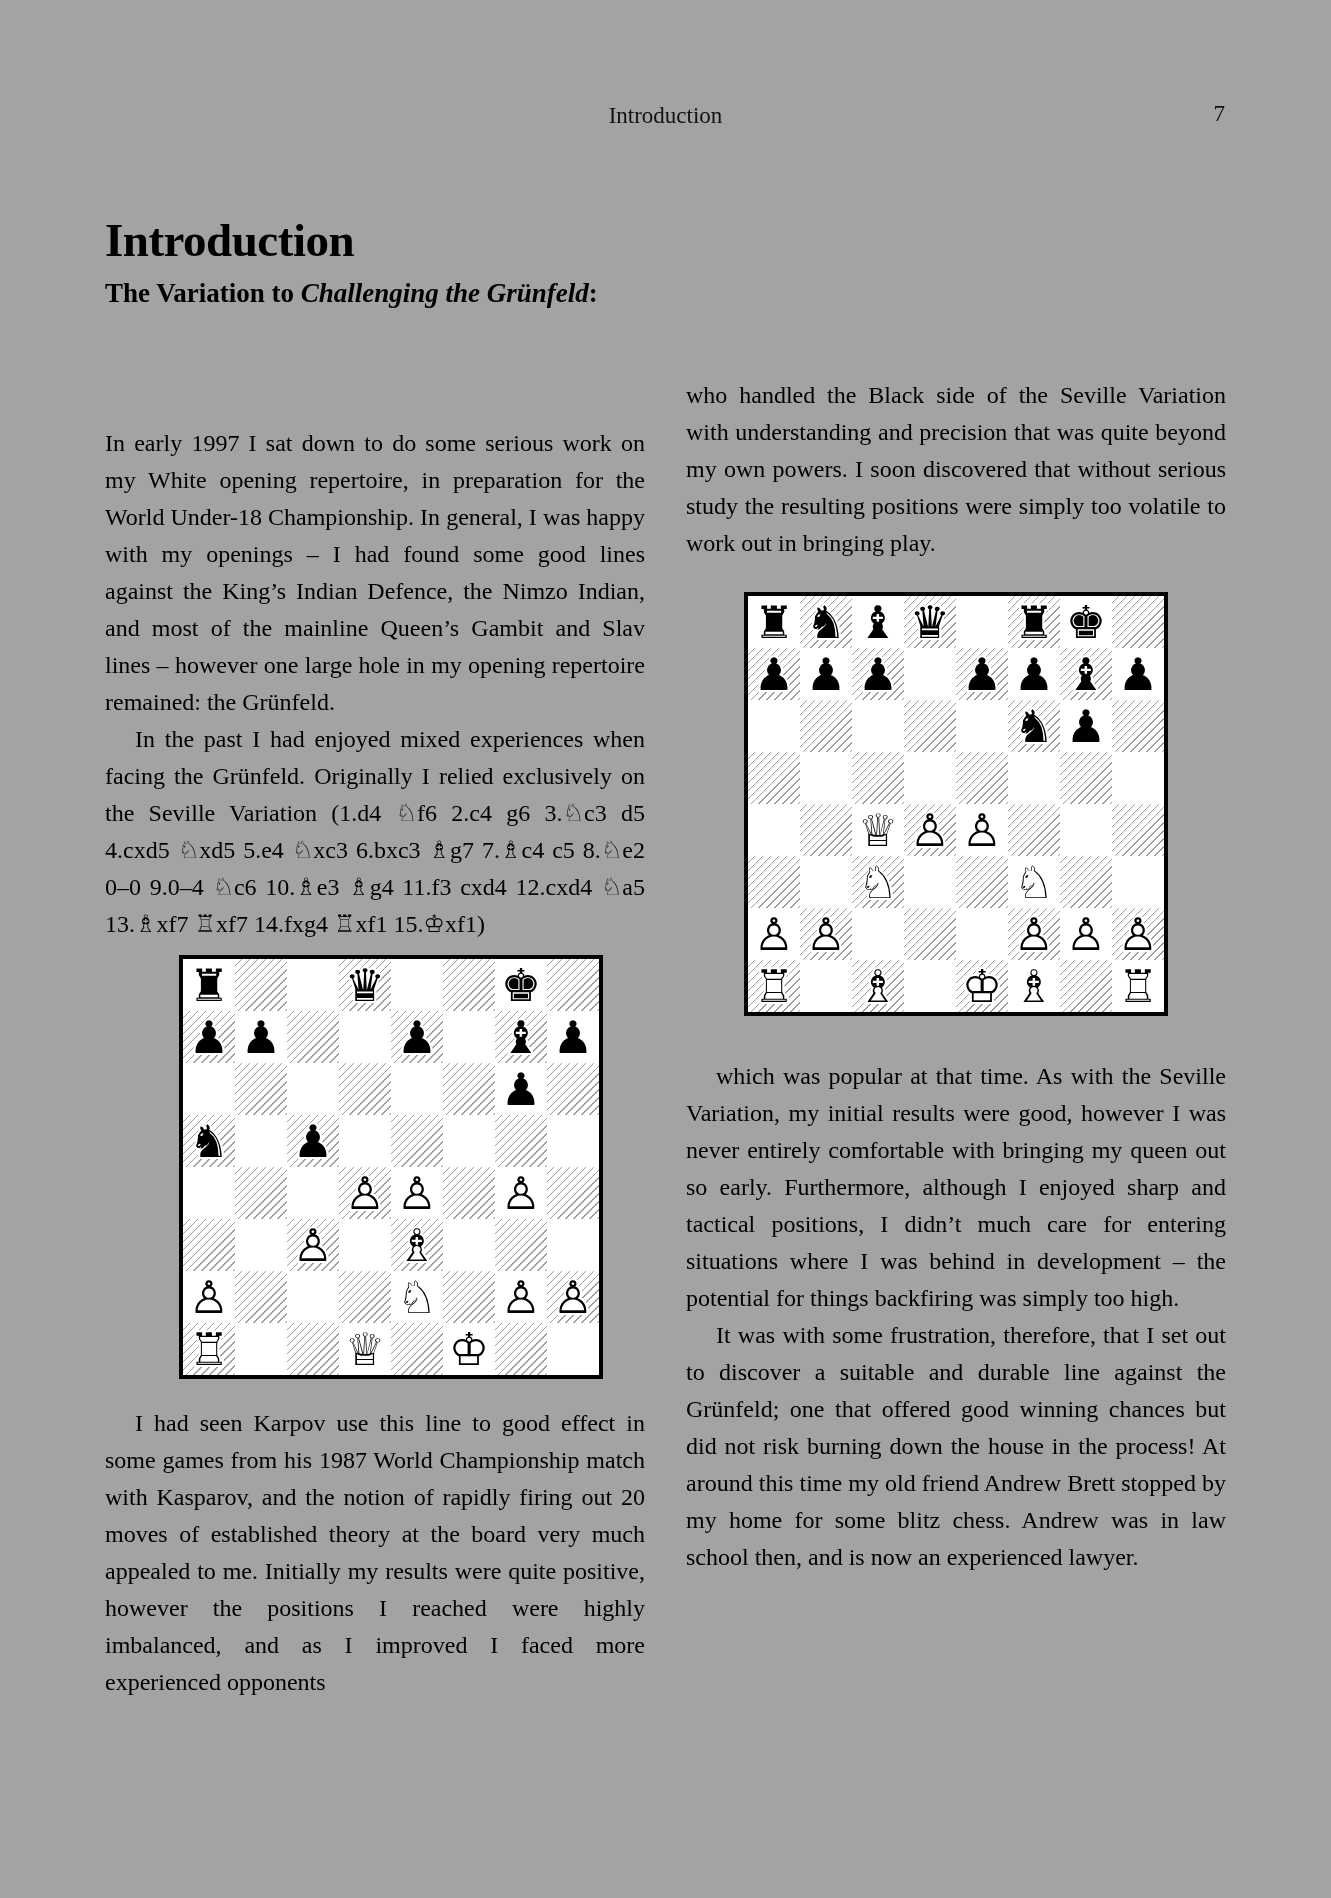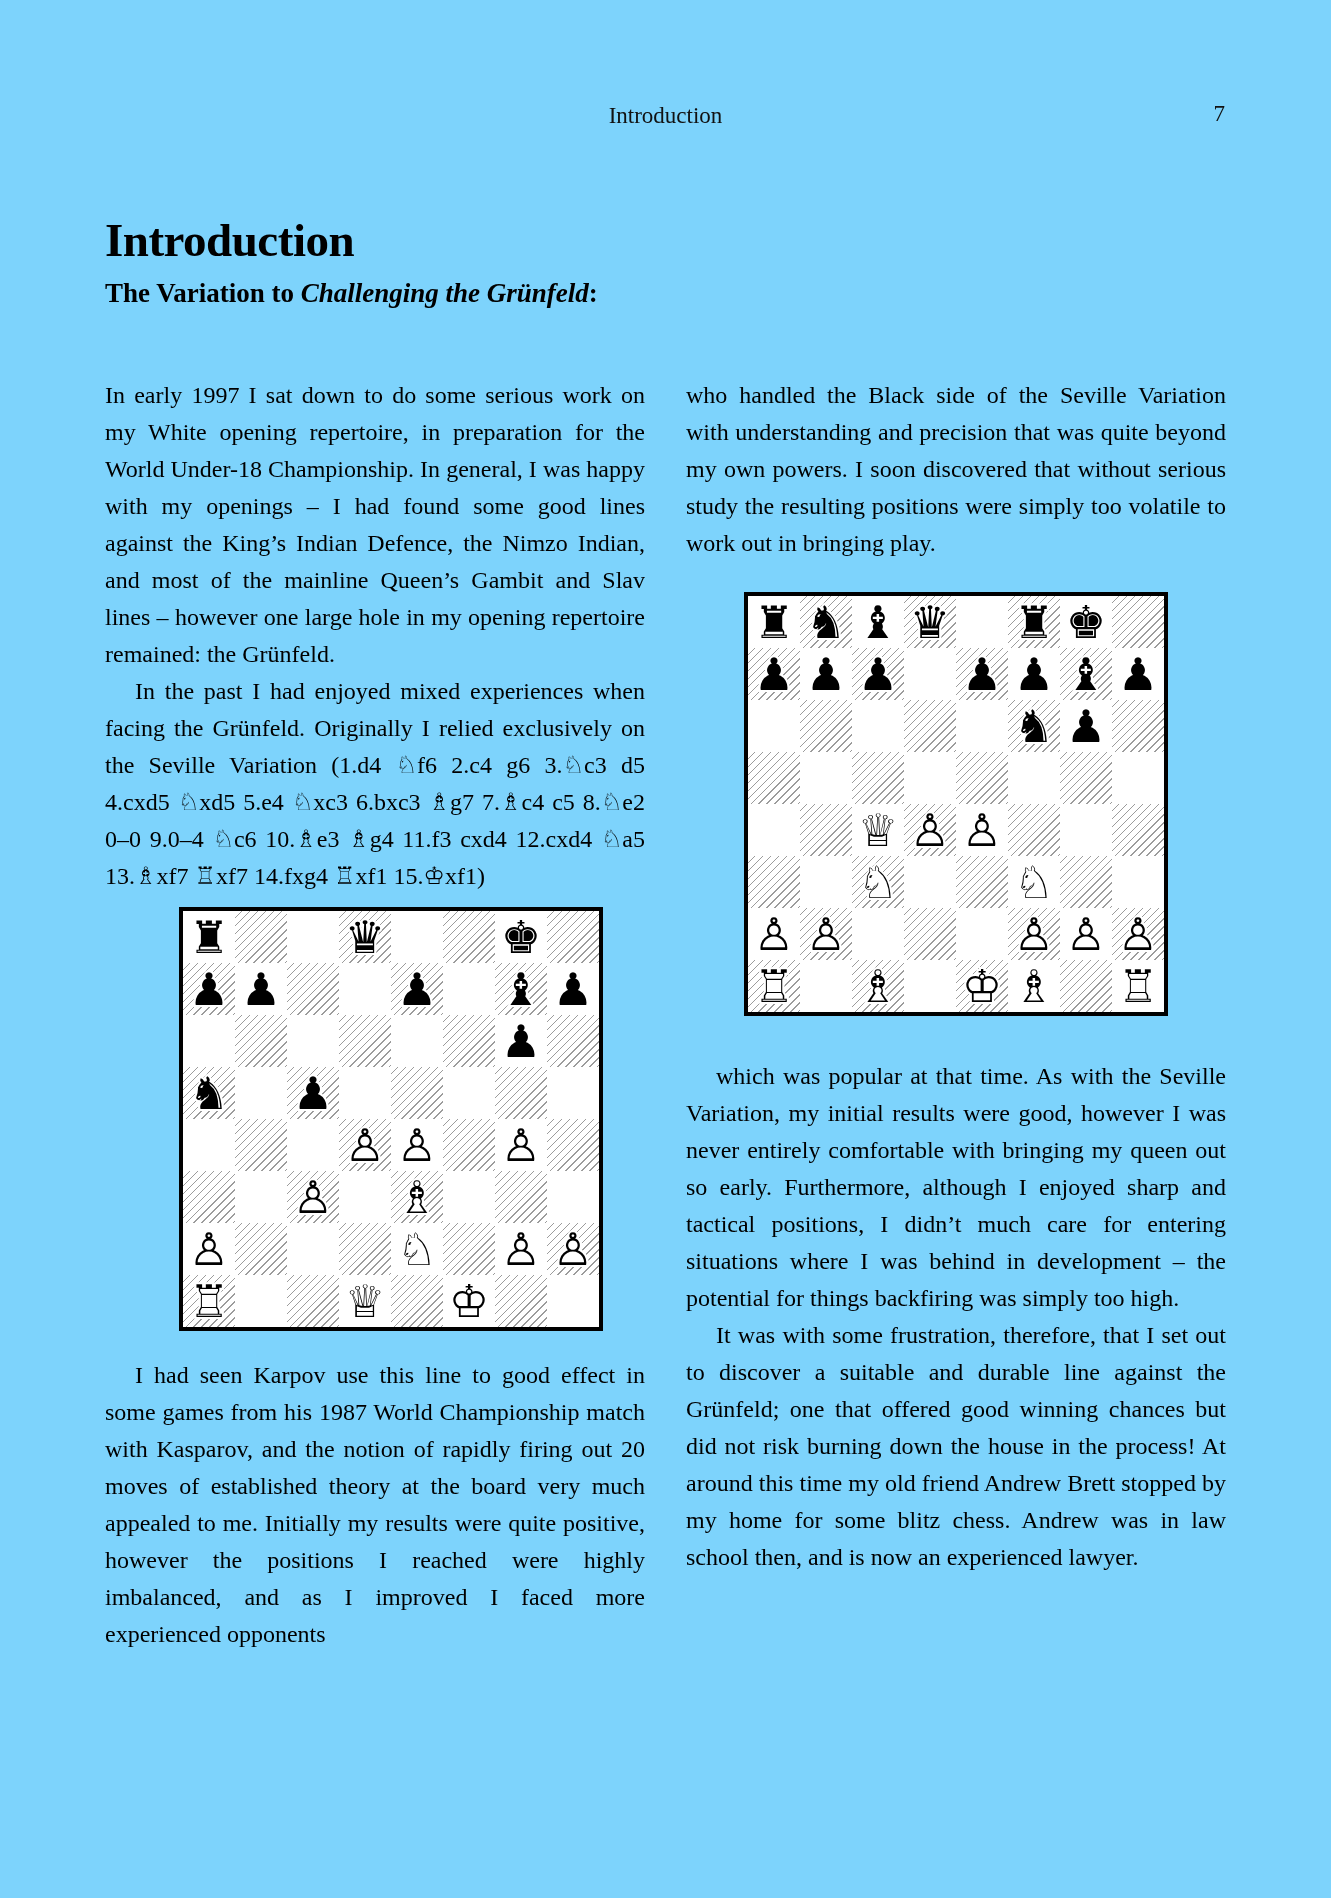--- a/index.html
+++ b/index.html
@@ -1,20 +1,20 @@
 <!DOCTYPE html>
 <html><head>
 <meta charset="utf-8">
 <style>
   html,body { margin:0; padding:0; background:#888; }
   .page {
     position:relative;
     width:1331px; height:1898px;
     margin:0 auto;
-    background:#7dd3fc;
+    background:#a3a3a3;
     color:#000;
     font-family:"Liberation Serif","DejaVu Sans",serif;
     overflow:hidden;
   }
   .running-head {
     position:absolute; top:103px; left:0; width:1331px;
     text-align:center; font-size:23px; color:#111;
   }
   .page-number {
     position:absolute; top:101px; left:1145px; width:80px;
@@ -25,21 +25,21 @@
     font-size:47px; font-weight:bold; letter-spacing:-0.5px;
   }
   .section-heading {
     position:absolute; top:256px; left:105px;
     font-size:27px; font-weight:bold;
   }
   .section-heading .it { font-style:italic; }
   .col {
     position:absolute; top:377px; width:540px;
   }
-  .col-left  { left:105px; }
+  .col-left  { left:105px;margin-top:48px; }
   .col-right { left:686px; }
   .body-para {
     margin:0; font-size:24px; line-height:37px;
     text-align:justify; text-justify:inter-word;
     font-family:"Liberation Serif","DejaVu Sans",serif;
   }
   .body-para.indent { text-indent:30px; }
   .diagram {
     display:block; border:4px solid #000;
     width:416px;

